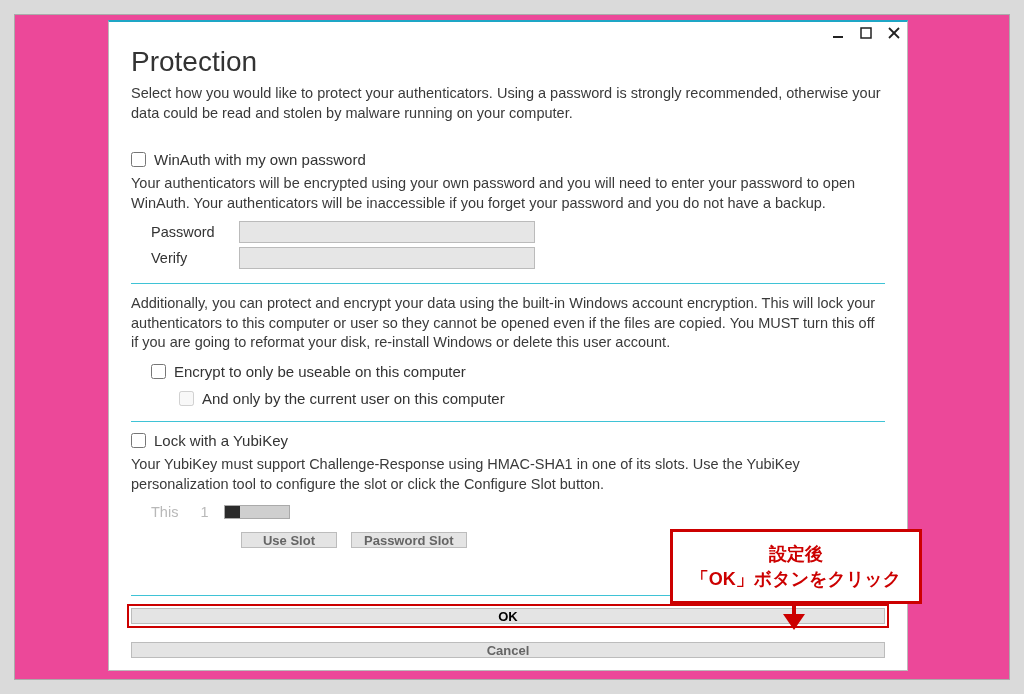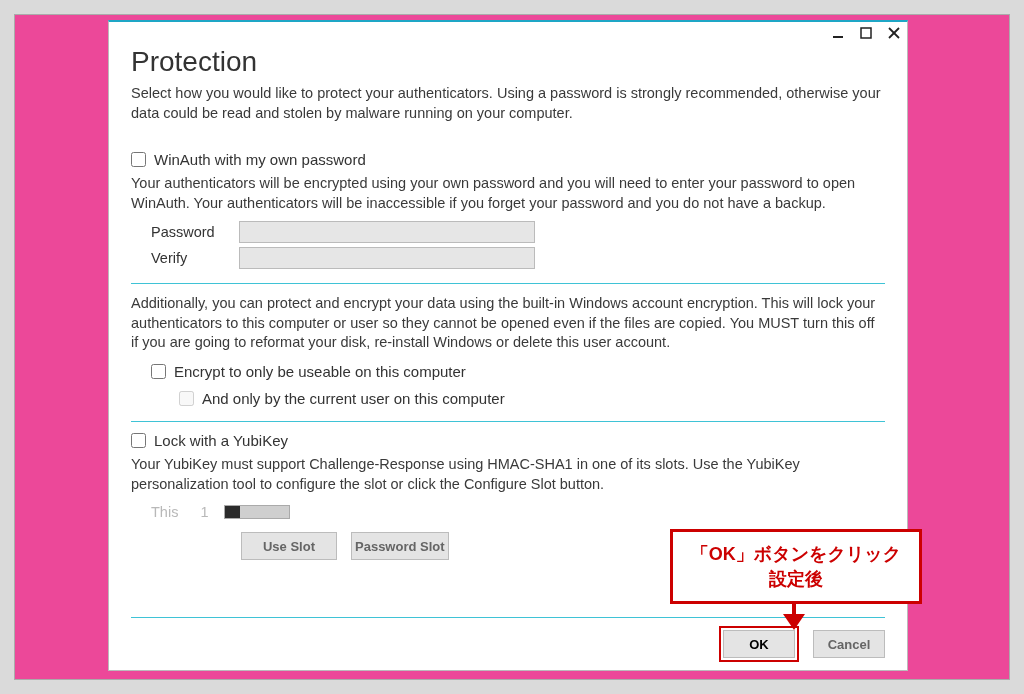--- a/index.html
+++ b/index.html
@@ -121,22 +121,22 @@
     position: relative;
     width: 64px; height: 12px;
     background: linear-gradient(to right, #2b2b2b 0 24%, #cfcfcf 24% 100%);
     border: 1px solid #aaa;
   }
   .btn {
     display: inline-flex;
     align-items: center;
     justify-content: center;
     min-width: 96px;
-    height: 28px;
-    padding: 0 3px;
+    height: 16px;
+    padding: 0 12px;
     border: 1px solid #bcbcbc;
     background: #e4e4e4;
     font-size: 13px;
     font-weight: 600;
     color: #656565;
     cursor: pointer;
     box-sizing: border-box;
   }
   .btn.ok { color: #000; }
   .btn-row {
@@ -146,20 +146,21 @@
     margin-top: 12px;
   }
   .bottom-bar {
     position: absolute;
     left: 22px; right: 22px; bottom: 12px;
     border-top: 1px solid #3fc3d6;
     padding-top: 12px;
     display: flex;
     justify-content: flex-end;
     gap: 18px;
+    flex-direction: column;
   }
   .ok-highlight {
     outline: 2px solid #cc0000;
     outline-offset: 2px;
   }
   
   .anno-box {
     position: absolute;
     right: -15px;
     bottom: 66px;
@@ -263,22 +264,22 @@
       </div>
 
     </div>
 
     <div class="bottom-bar">
       <div class="btn ok ok-highlight" style="min-width:72px;">OK</div>
       <div class="btn" style="min-width:72px;">Cancel</div>
     </div>
 
     <div class="anno-box">
+      <div>設定後</div>
       <div>「OK」ボタンをクリック</div>
-      <div>設定後</div>
     </div>
     <svg class="anno-arrow" width="30" height="46" viewBox="0 0 30 46">
       <line x1="15" y1="0" x2="15" y2="32" stroke="#cc0000" stroke-width="4"></line>
       <polygon points="15,46 4,30 26,30" fill="#cc0000"></polygon>
     </svg>
 
   </div>
 </div>
 
 </body></html>

